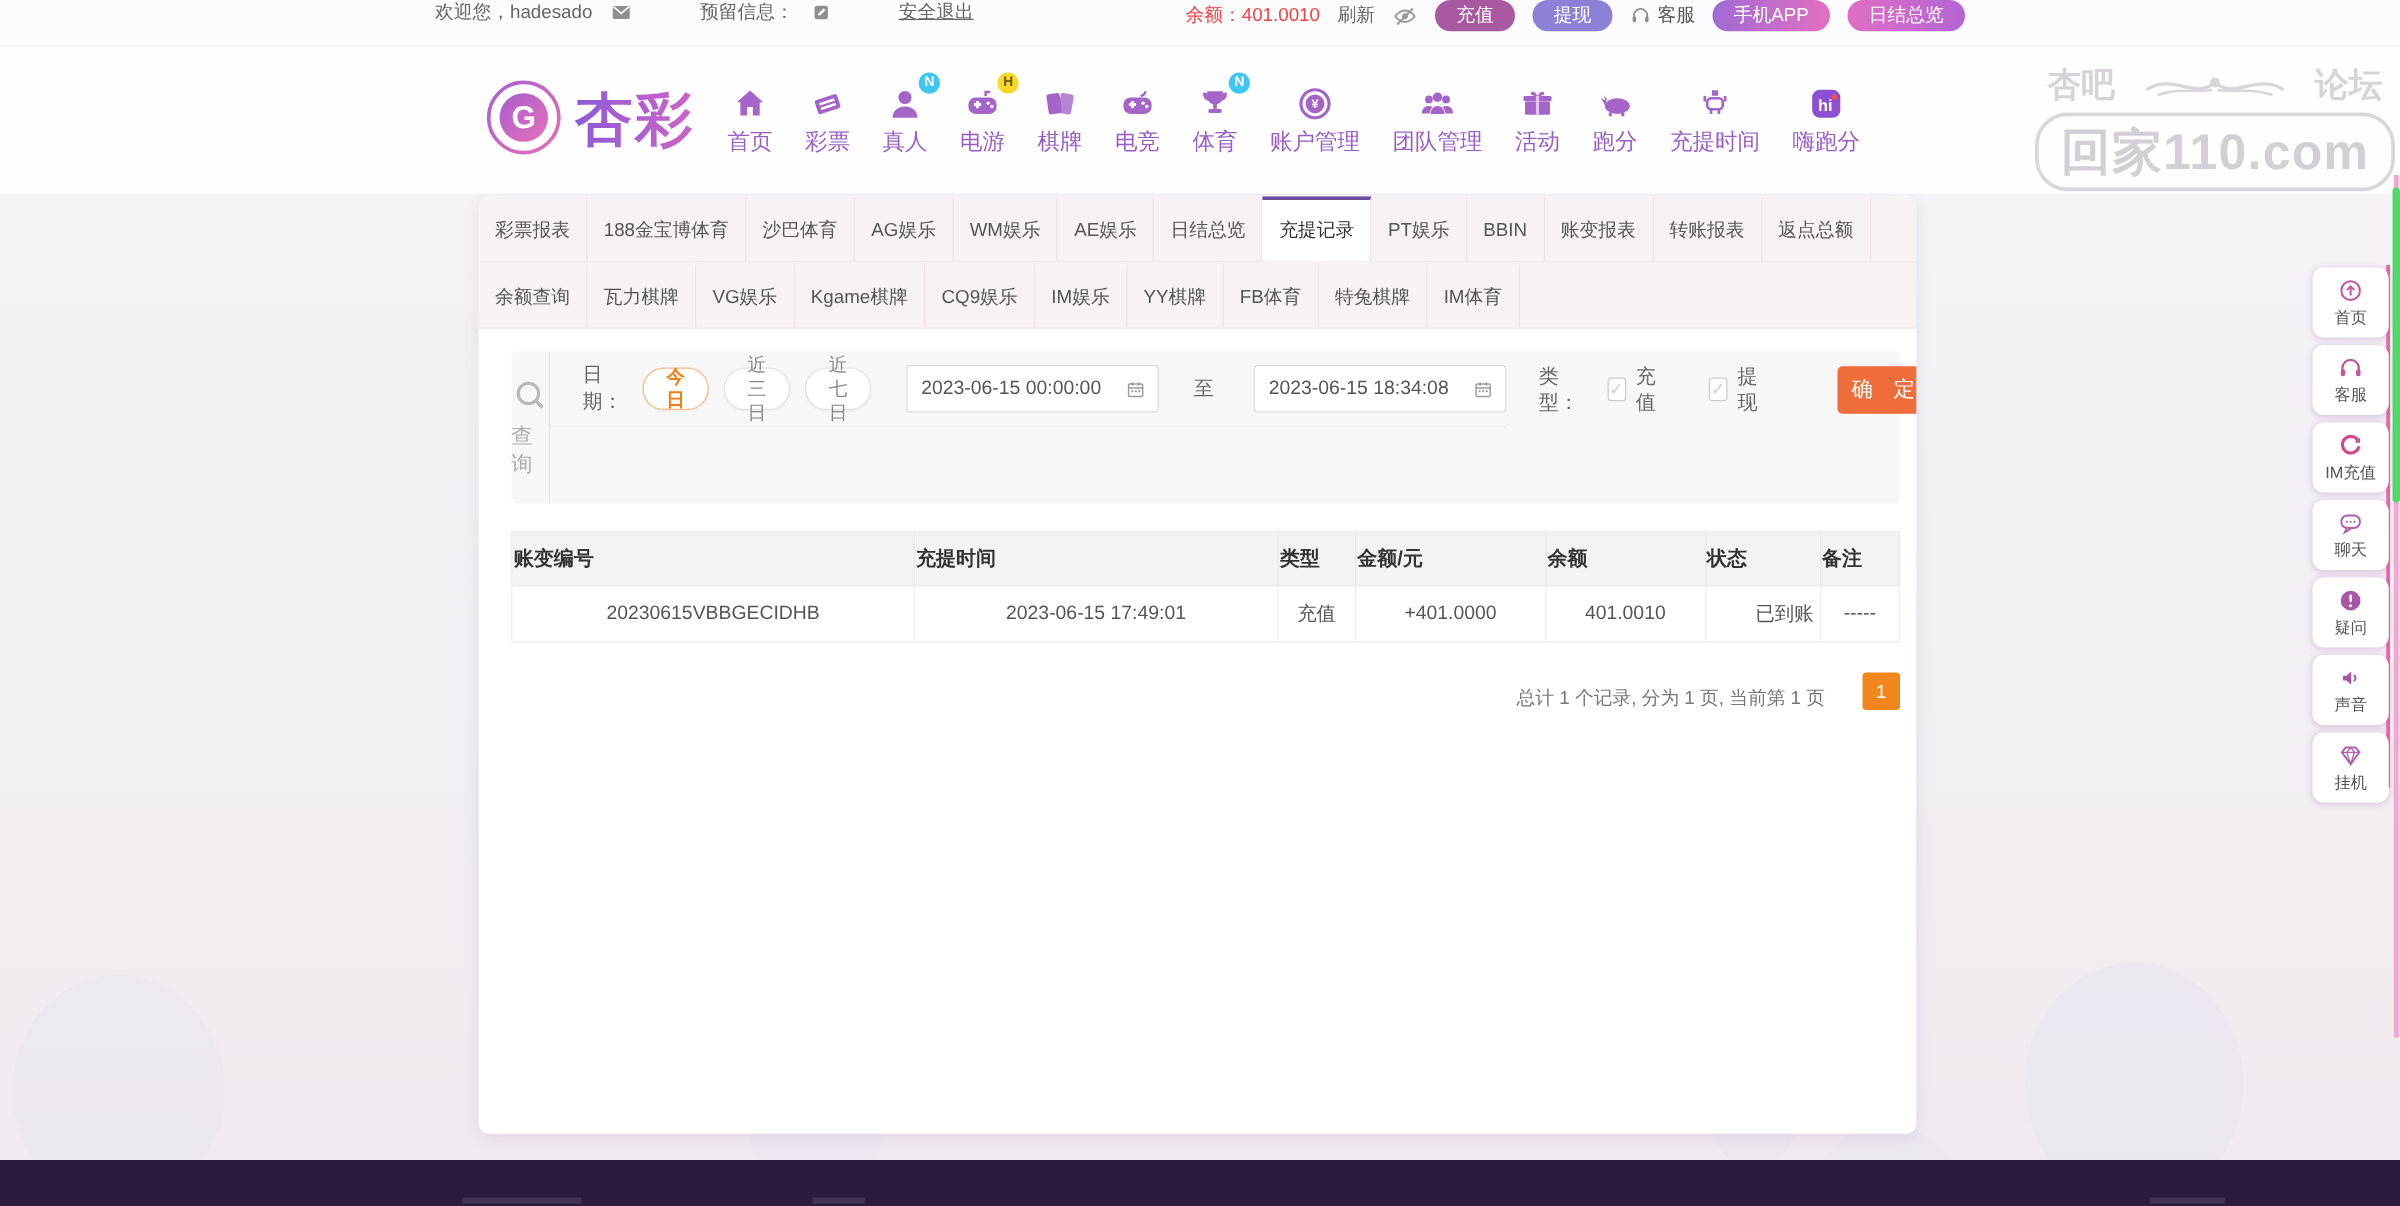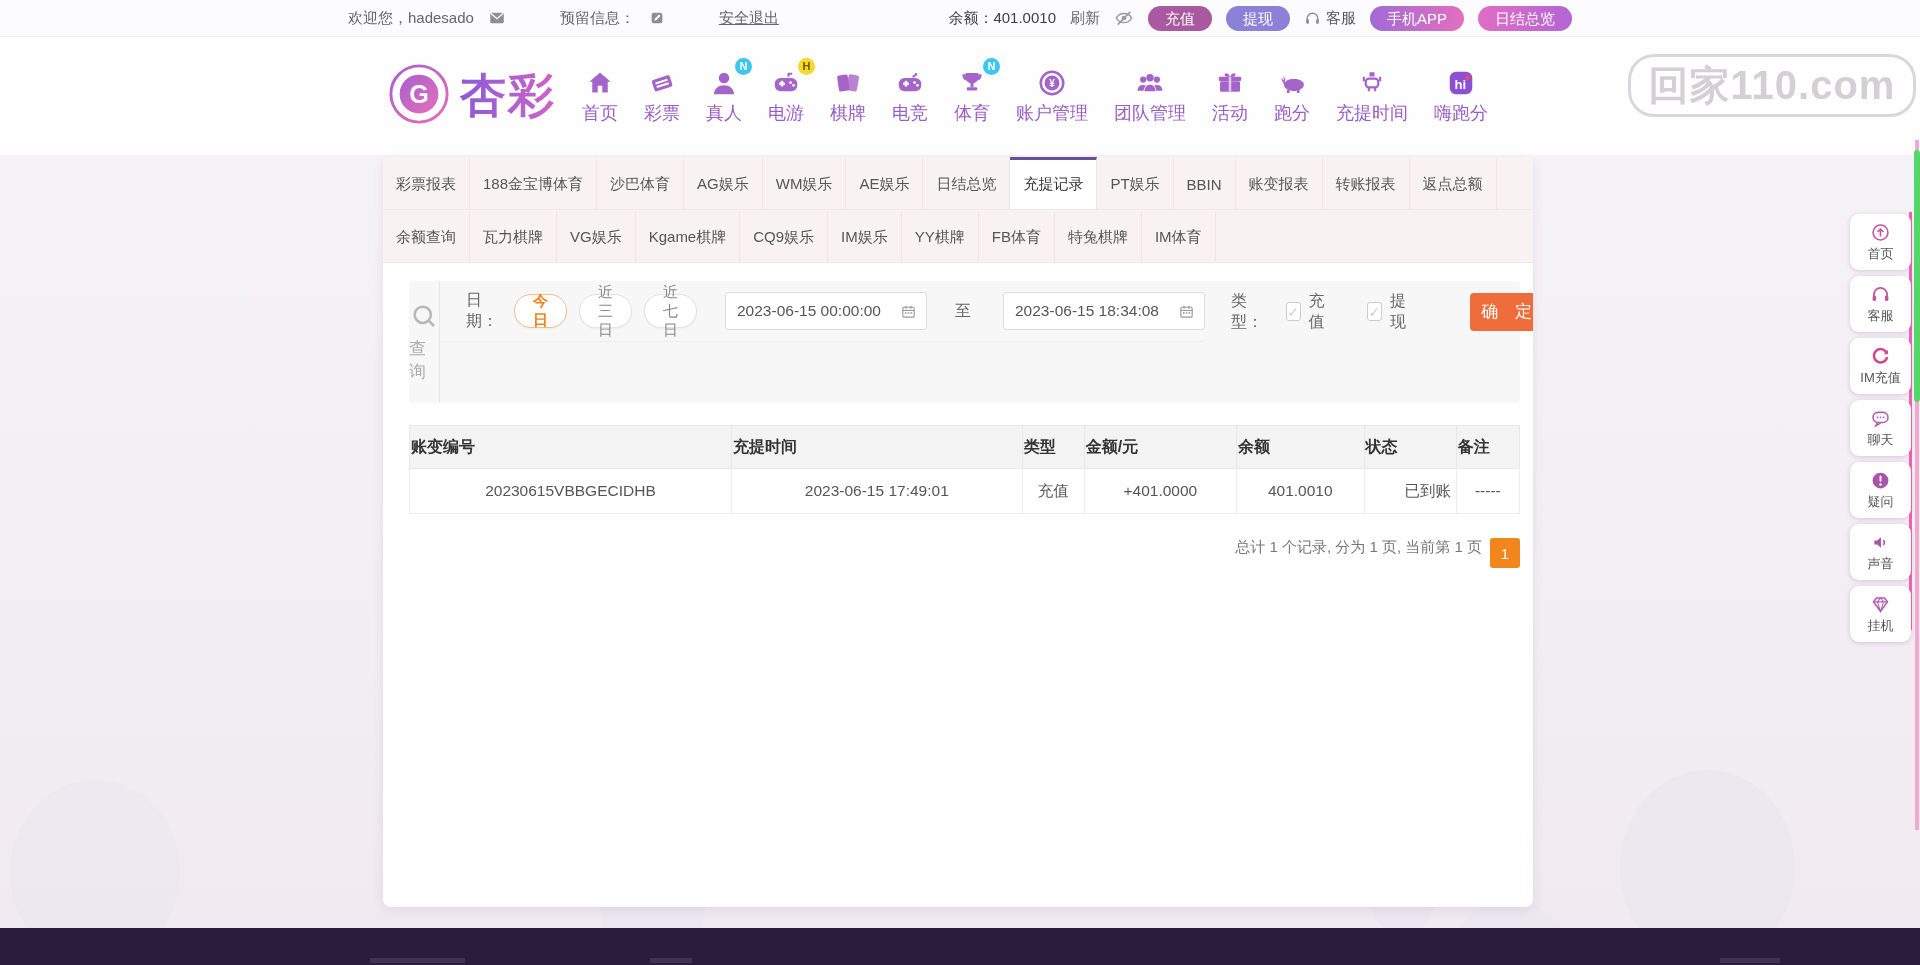--- a/index.html
+++ b/index.html
@@ -12,25 +12,25 @@
   
   .decor { position:absolute; border-radius:50%; background:#e9e4ee; opacity:.55; z-index:1; }
   .d1{ left:600px; top:845px; width:105px; height:120px;}
   .d2{ left:10px; top:780px; width:170px; height:185px; opacity:.4;}
   .d3{ left:1620px; top:770px; width:175px; height:195px; opacity:.6;}
   .d4{ left:1450px; top:900px; width:120px; height:120px; opacity:.45;}
   .d5{ left:1368px; top:845px; width:70px; height:90px; opacity:.5;}
   
   .topbar { position:absolute; top:0; left:0; right:0; height:37px; background:#fcfbfd;
             border-bottom:1px solid #f0edf2; z-index:3; }
-  .topbar-inner { width:1224px; margin:0 auto; height:100%; display:flex; align-items:center; justify-content:space-between; }
+  .topbar-inner { width:1224px; margin:0 auto; height:100%; display:flex; align-items:flex-start; justify-content:space-between; }
   .tb-left,.tb-right { display:flex; align-items:center; gap:14px; font-size:15px; color:#666; }
   .tb-left .sep { width:26px; }
   .logout { color:#666; text-decoration:underline; cursor:pointer; }
-  .balance-label,.balance-value { color:#404040; }
+  .balance-label,.balance-value { color:#ef4444; }
   .refresh { color:#666; cursor:pointer; }
   .pill-btn { border:none; color:#fff; font-size:15px; padding:5px 17px; border-radius:15px; cursor:pointer;
               font-family:inherit; line-height:1; }
   .btn-recharge { background:#a8599f; }
   .btn-withdraw { background:#8b82d8; }
   .btn-app { background:linear-gradient(90deg,#a06bd5,#e36fc0); }
   .btn-pc  { background:linear-gradient(90deg,#df6ec4,#b365d5); }
   .service { display:flex; align-items:center; gap:5px; color:#555; }
   .ico { display:inline-flex; align-items:center; }
   
@@ -87,21 +87,21 @@
   .btn-submit { margin-left:22px; width:92px; height:38px; background:#ee6d3a; color:#fff; border:none;
                 border-radius:4px; font-size:17px; letter-spacing:6px; padding-left:8px; cursor:pointer; font-family:inherit; }
   
   table.records { margin:22px 13px 0 26px; width:1111px; border-collapse:collapse; }
   table.records th { background:#f3f3f4; font-weight:bold; font-size:16px; color:#333; height:43px;
                      border:1px solid #e8e8e8; text-align:left; }
   table.records td { height:45px; text-align:center; font-size:15.5px; color:#555; border:1px solid #ededed; background:#fff; }
   td.amount { color:#e23b30; }
   td.status { color:#35b24a;padding-left:36px; }
   
-  .pagination { margin:24px 13px 0 0; display:flex; justify-content:flex-end; align-items:flex-start; gap:8px;
+  .pagination { margin:24px 13px 0 0; display:flex; justify-content:flex-end; align-items:flex-end; gap:30px;
                 font-size:15px; color:#777; }
   .page-btn { width:30px; height:30px; background:#f0861c; color:#fff; border-radius:3px; display:flex;
               align-items:center; justify-content:center; font-size:15px; cursor:pointer; }
   
   .sidebar { position:absolute; right:9px; top:214px; width:61px; display:flex; flex-direction:column; gap:6px; z-index:6; }
   .side-card { background:#fff; border-radius:9px; box-shadow:0 1px 5px rgba(140,80,150,.28); height:56px;
                display:flex; flex-direction:column; align-items:center; justify-content:center; gap:2px; cursor:pointer; }
   .side-label { font-size:13px; color:#555; white-space:nowrap; }
   .sb-line { position:absolute; right:8px; top:212px; width:3px; height:418px; background:#f063ad; z-index:5; }
   .sb-thumb { position:absolute; right:0; top:150px; width:6px; height:252px; background:#53d769; border-radius:3px; z-index:7; }
@@ -332,20 +332,29 @@
               <circle cx="17.3" cy="7.6" r="1.7" fill="#ff4d4f"></circle>
             </svg>
           </span>
         <span class="nav-label">嗨跑分</span>
       </a>
     </nav>
   </div>
 </div>
 
 <div class="watermark">
+  <div class="wm-top">
+    <span>杏吧</span>
+    <svg width="120" height="36" viewBox="0 0 120 36">
+      <path d="M5 22 C25 8, 45 30, 60 16 C75 30, 95 8, 115 22" fill="none" stroke="#d8d6da" stroke-width="2.5"></path>
+      <circle cx="60" cy="16" r="4" fill="#d8d6da"></circle>
+      <path d="M14 26 C30 20, 48 24, 58 22 M106 26 C90 20, 72 24, 62 22" fill="none" stroke="#d8d6da" stroke-width="2"></path>
+    </svg>
+    <span>论坛</span>
+  </div>
   <div class="wm-box">回家110.com</div>
 </div>
 
 <div class="panel">
   <div class="tabs-row">
     <div class="tab">彩票报表</div>
     <div class="tab">188金宝博体育</div>
     <div class="tab">沙巴体育</div>
     <div class="tab">AG娱乐</div>
     <div class="tab">WM娱乐</div>

